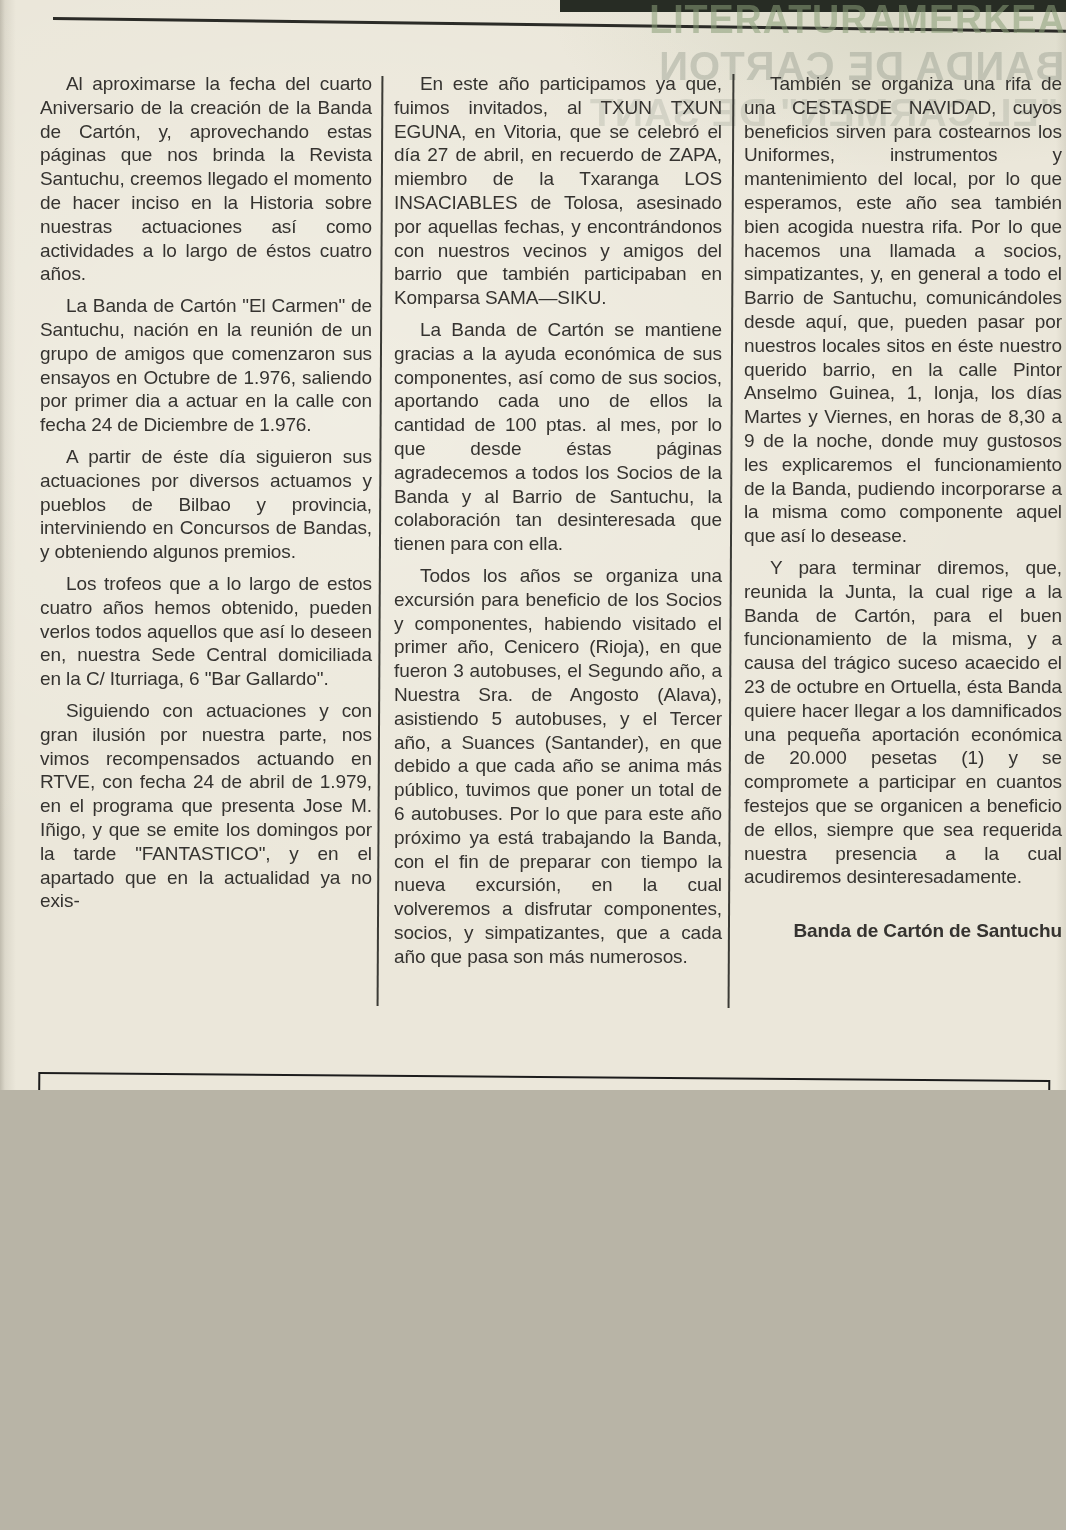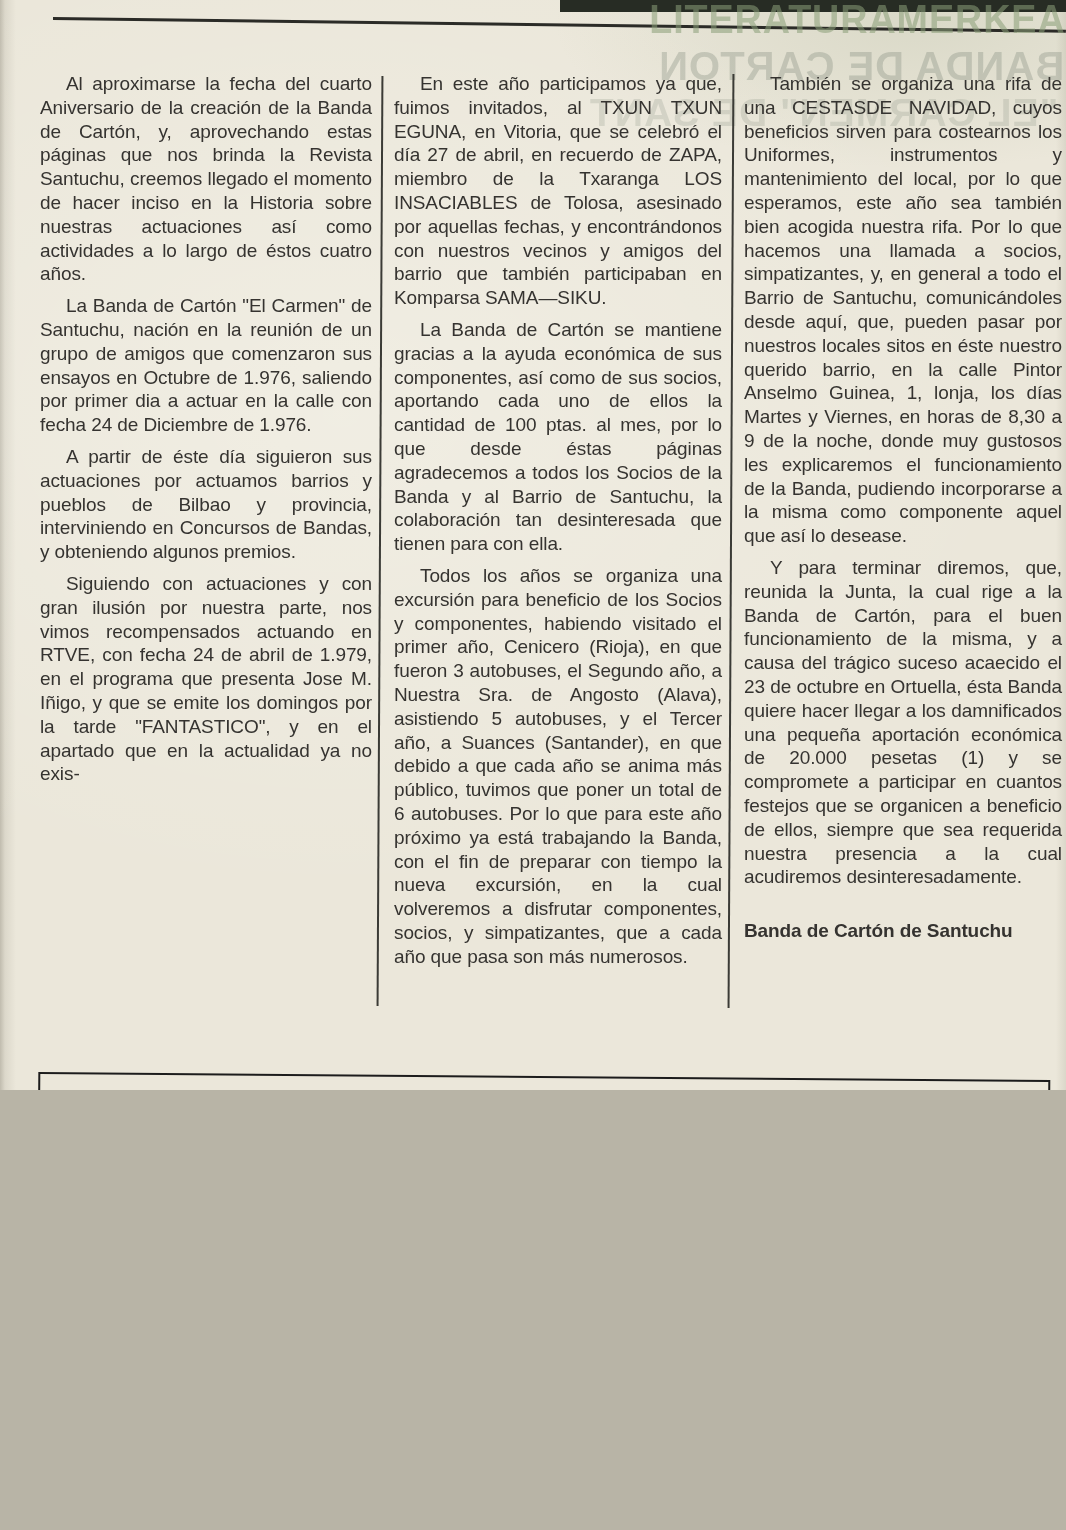--- a/index.html
+++ b/index.html
@@ -24,21 +24,21 @@
   .ghost-2{top:44px;right:2px;font-size:40px;letter-spacing:1px;color:rgba(118,128,116,0.30);transform:scaleX(-1);}
   .ghost-3{top:91px;right:8px;font-size:39px;letter-spacing:1px;color:rgba(126,136,124,0.22);transform:scaleX(-1);}
 
   
   .col{position:absolute;top:72px;color:#353330;font-size:19px;line-height:23.8px;text-align:justify;letter-spacing:-0.1px;}
   .col p{margin:0 0 8px 0;text-indent:26px;}
   .col-1{left:40px;width:332px;}
   .col-2{left:394px;width:328px;}
   .col-3{left:744px;width:318px;}
   .footnote{margin-top:34px !important;text-indent:0 !important;}
-  .signature{margin-top:30px !important;text-indent:0 !important;font-weight:bold;text-align:left;}
+  .signature{margin-top:30px !important;text-indent:0 !important;font-weight:bold;text-align:right;}
   .divider{position:absolute;width:1.6px;background:#3b3b36;}
   .divider-1{left:379px;top:76px;height:930px;transform:rotate(0.3deg);}
   .divider-2{left:730px;top:74px;height:934px;transform:rotate(0.3deg);}
 
   
   .ad-box{position:absolute;left:37px;top:1076px;width:1008px;height:332px;border:2.5px solid #1c1c1c;transform:rotate(0.45deg);transform-origin:center;}
   .ad-logo{position:absolute;left:32px;top:18px;width:152px;height:262px;}
   .ad-brand{position:absolute;left:236px;top:36px;font-family:"DejaVu Sans", sans-serif;font-weight:bold;font-size:88px;line-height:1;letter-spacing:-2px;color:#141414;}
   .ad-underline{position:absolute;left:240px;top:136px;width:706px;height:3px;background:#191919;}
   .ad-tagline{position:absolute;left:242px;top:150px;font-family:"DejaVu Sans Mono", monospace;font-size:29px;letter-spacing:12px;color:#1f1f1f;white-space:nowrap;}
@@ -56,21 +56,22 @@
   <div class="top-rule"></div>
   <div class="top-bar"></div>
 
   <div class="ghost ghost-1">LITERATURAMERKEA</div>
   <div class="ghost ghost-2">BANDA DE CARTON</div>
   <div class="ghost ghost-3">"EL CARMEN" DE SANT</div>
 
   <div class="col col-1">
     <p>Al aproximarse la fecha del cuarto Aniversario de la creación de la Banda de Cartón, y, aprovechando estas páginas que nos brinda la Revista Santuchu, creemos llegado el momento de hacer inciso en la Historia sobre nuestras actuaciones así como actividades a lo largo de éstos cuatro años.</p>
     <p>La Banda de Cartón "El Carmen" de Santuchu, nación en la reunión de un grupo de amigos que comenzaron sus ensayos en Octubre de 1.976, saliendo por primer dia a actuar en la calle con fecha 24 de Diciembre de 1.976.</p>
-    <p>A partir de éste día siguieron sus actuaciones por actuamos barrios y pueblos de Bilbao y provincia, interviniendo en Concursos de Bandas, y obteniendo algunos premios.</p>
+    <p>A partir de éste día siguieron sus actuaciones por diversos actuamos y pueblos de Bilbao y provincia, interviniendo en Concursos de Bandas, y obteniendo algunos premios.</p>
+    <p>Los trofeos que a lo largo de estos cuatro años hemos obtenido, pueden verlos todos aquellos que así lo deseen en, nuestra Sede Central domiciliada en la C/ Iturriaga, 6 "Bar Gallardo".</p>
     <p>Siguiendo con actuaciones y con gran ilusión por nuestra parte, nos vimos recompensados actuando en RTVE, con fecha 24 de abril de 1.979, en el programa que presenta Jose M. Iñigo, y que se emite los domingos por la tarde "FANTASTICO", y en el apartado que en la actualidad ya no exis-</p>
   </div>
 
   <div class="divider divider-1"></div>
 
   <div class="col col-2">
     <p>En este año participamos ya que, fuimos invitados, al TXUN TXUN EGUNA, en Vitoria, que se celebró el día 27 de abril, en recuerdo de ZAPA, miembro de la Txaranga LOS INSACIABLES de Tolosa, asesinado por aquellas fechas, y encontrándonos con nuestros vecinos y amigos del barrio que también participaban en Komparsa SAMA—SIKU.</p>
     <p>La Banda de Cartón se mantiene gracias a la ayuda económica de sus componentes, así como de sus socios, aportando cada uno de ellos la cantidad de 100 ptas. al mes, por lo que desde éstas páginas agradecemos a todos los Socios de la Banda y al Barrio de Santuchu, la colaboración tan desinteresada que tienen para con ella.</p>
     <p>Todos los años se organiza una excursión para beneficio de los Socios y componentes, habiendo visitado el primer año, Cenicero (Rioja), en que fueron 3 autobuses, el Segundo año, a Nuestra Sra. de Angosto (Alava), asistiendo 5 autobuses, y el Tercer año, a Suances (Santander), en que debido a que cada año se anima más público, tuvimos que poner un total de 6 autobuses. Por lo que para este año próximo ya está trabajando la Banda, con el fin de preparar con tiempo la nueva excursión, en la cual volveremos a disfrutar componentes, socios, y simpatizantes, que a cada año que pasa son más numerosos.</p>
   </div>

